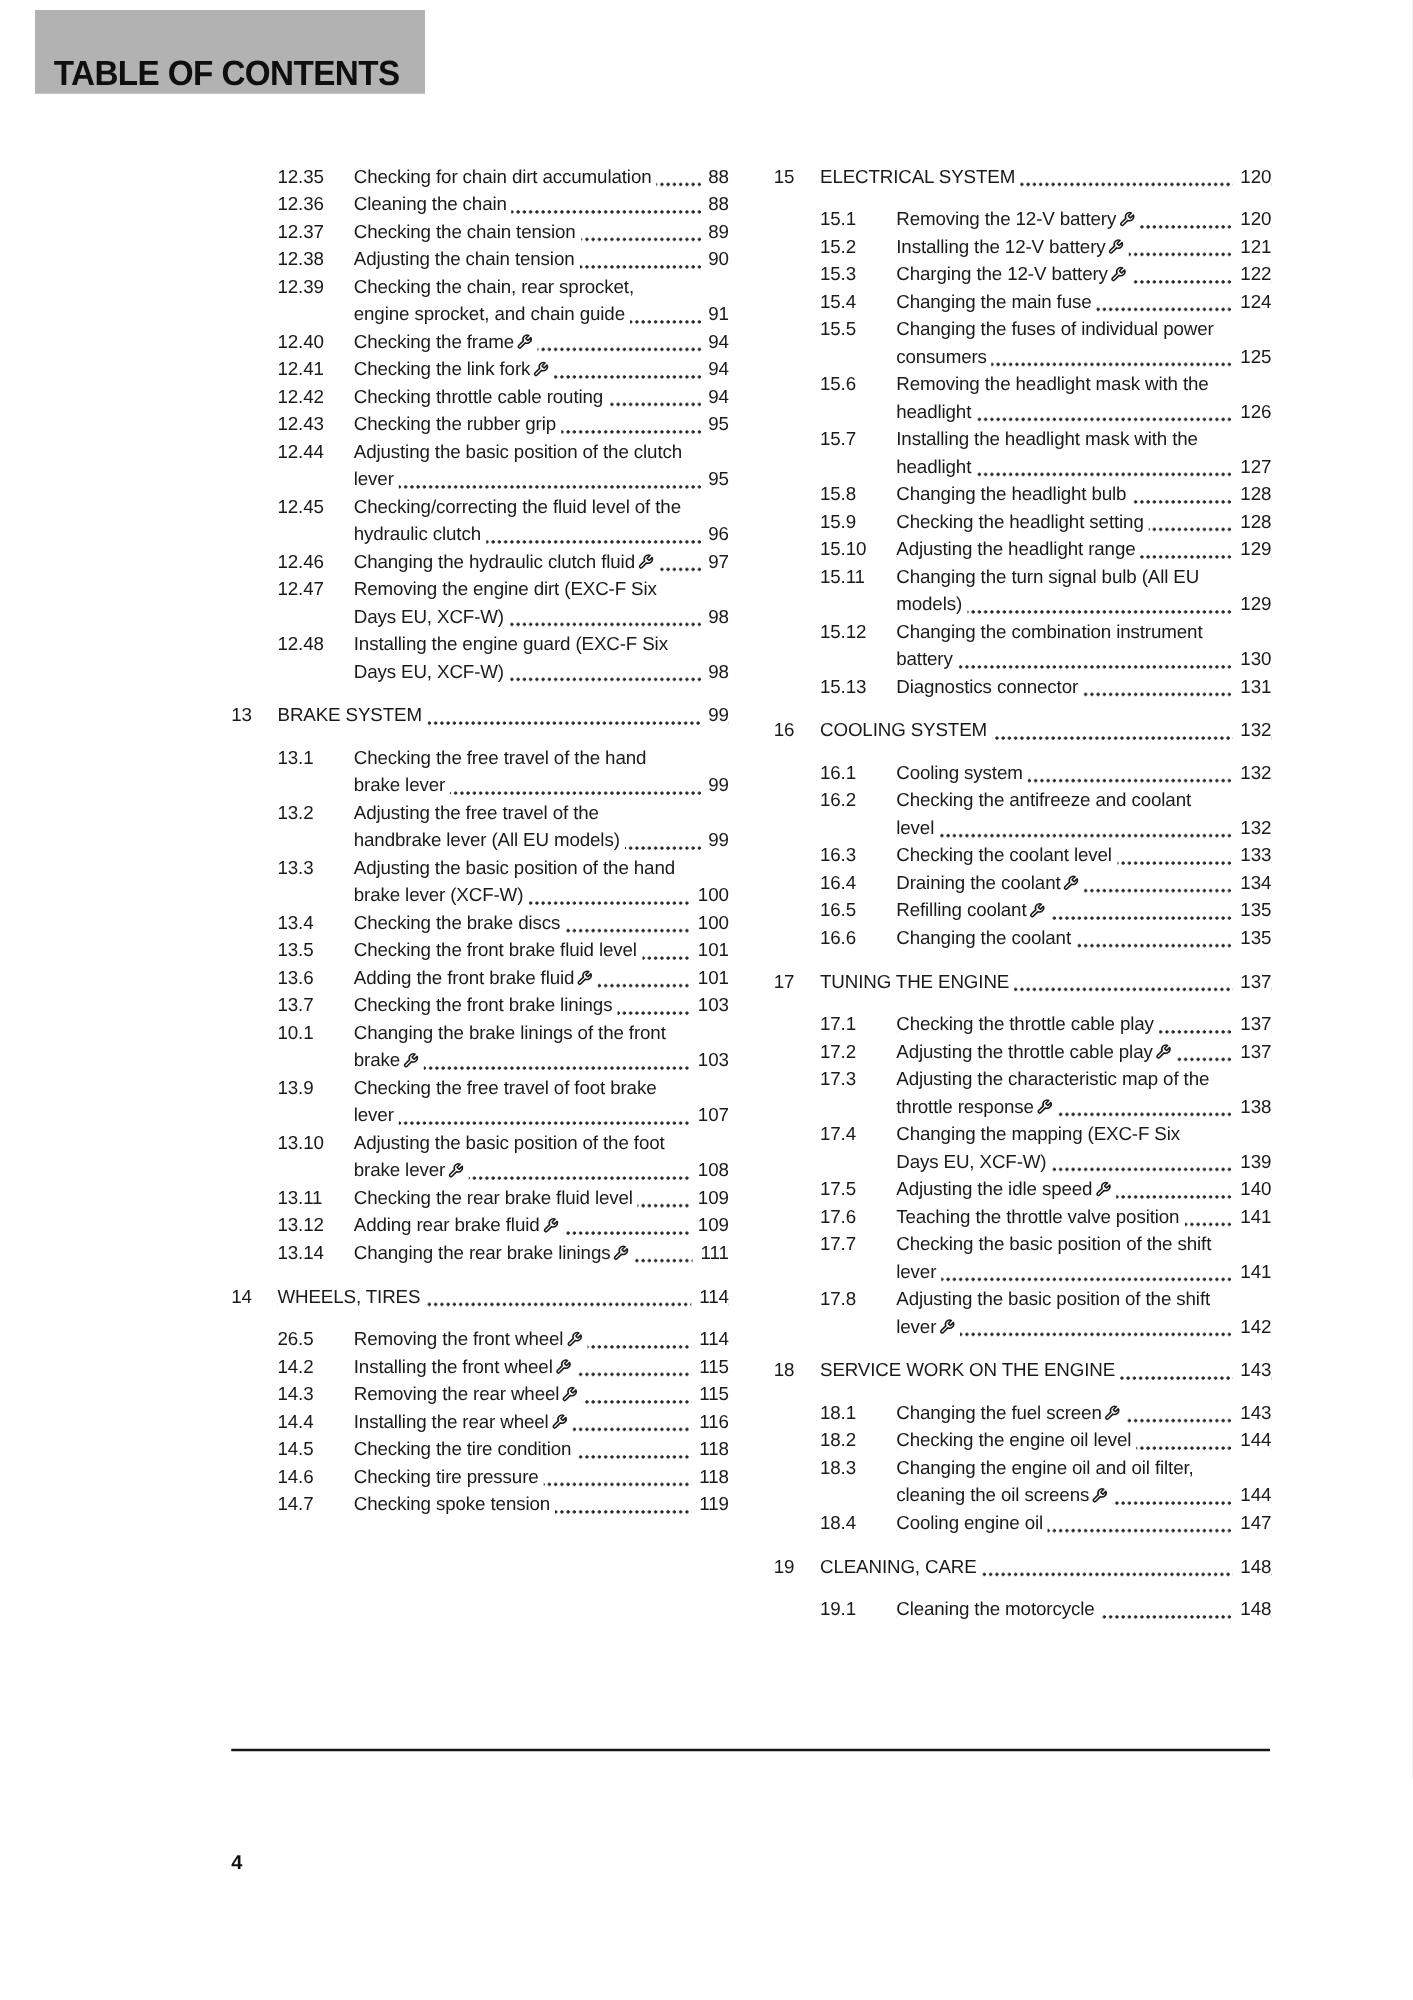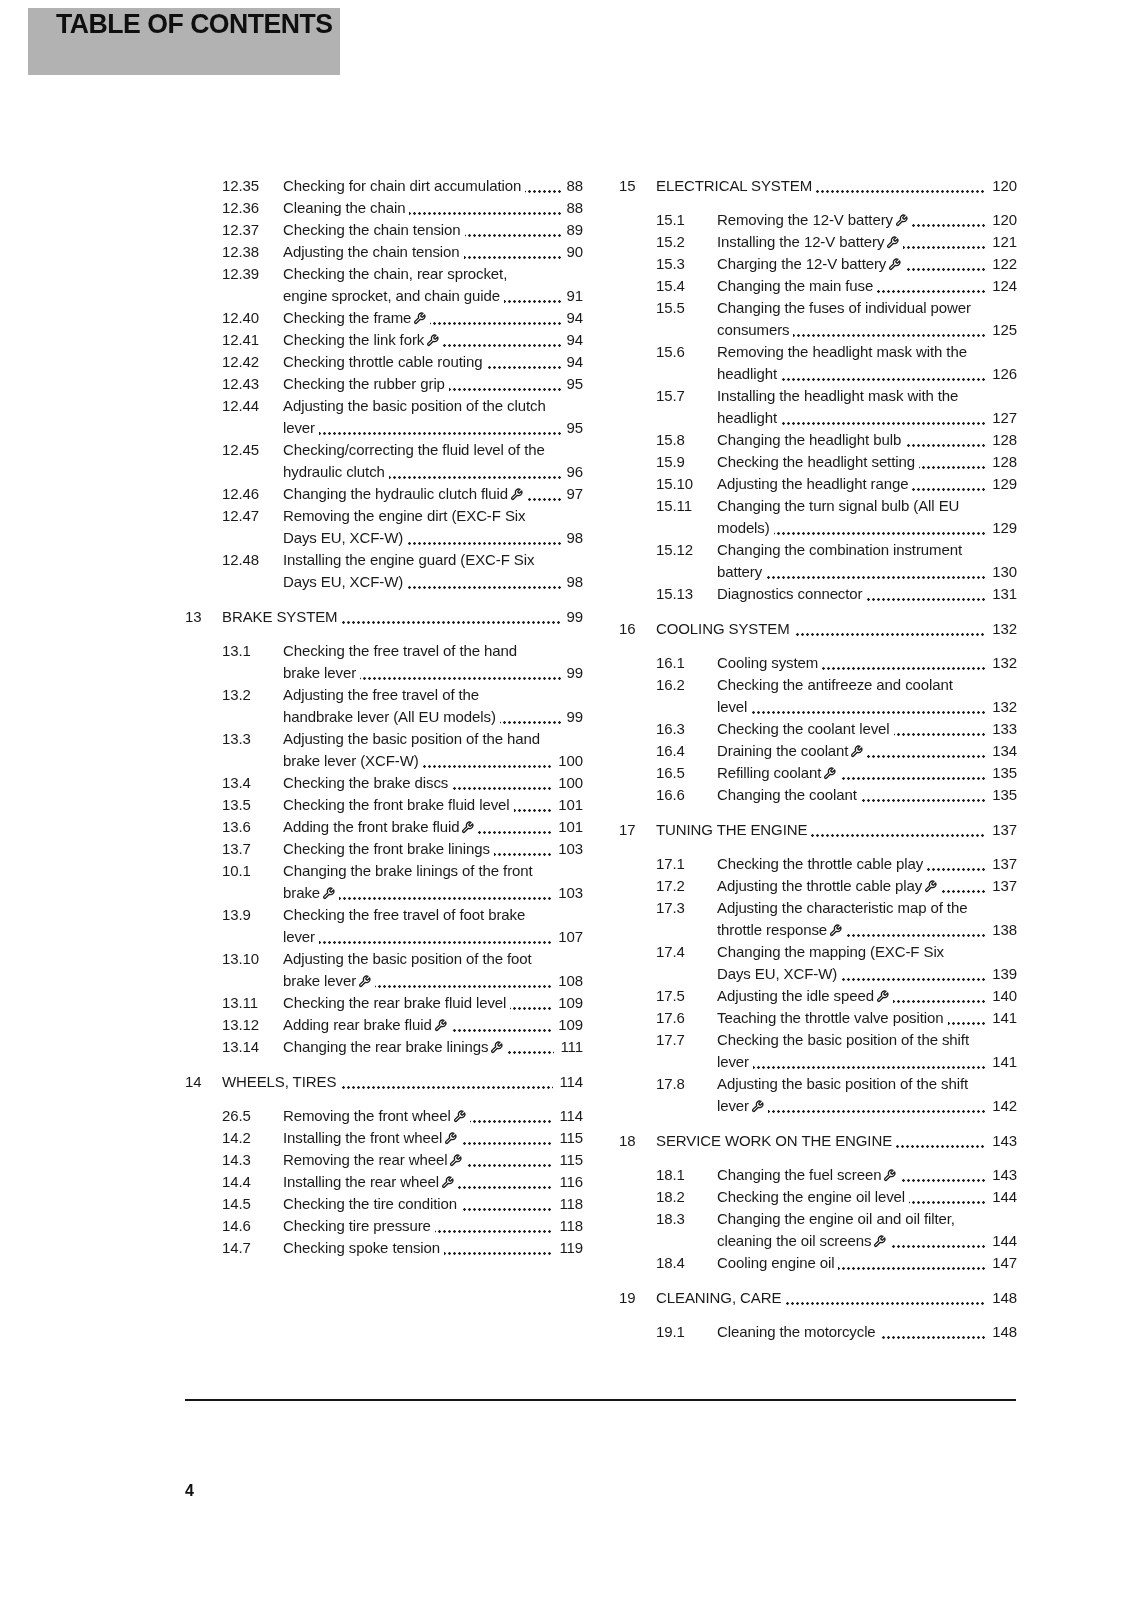--- a/index.html
+++ b/index.html
@@ -15,40 +15,39 @@
     margin: 0 auto;
   }
   .header-box {
     position: absolute;
     left: 28px;
     top: 8px;
     width: 312px;
     height: 67px;
     background: #b2b2b2;
     display: flex;
-    align-items: flex-start;
-    padding-left: 28px;
+    align-items: flex-end;
+    padding-left: 15px;
   }
   .header-title {
     font-size: 28px;
     font-weight: bold;
     letter-spacing: -0.5px;
     color: #0f0f0f;
     transform: scaleX(0.95);
     transform-origin: left center;
     white-space: nowrap;
   }
   .columns {
     position: absolute;
     left: 185px;
     top: 131px;
     width: 832px;
     display: flex;
     gap: 36px;
-    margin-top: 44px;
   }
   .col { flex: 1; min-width: 0; }
 
   .toc-row {
     display: flex;
     align-items: flex-start;
     font-size: 15px;
     line-height: 22px;
     letter-spacing: -0.1px;
   }

